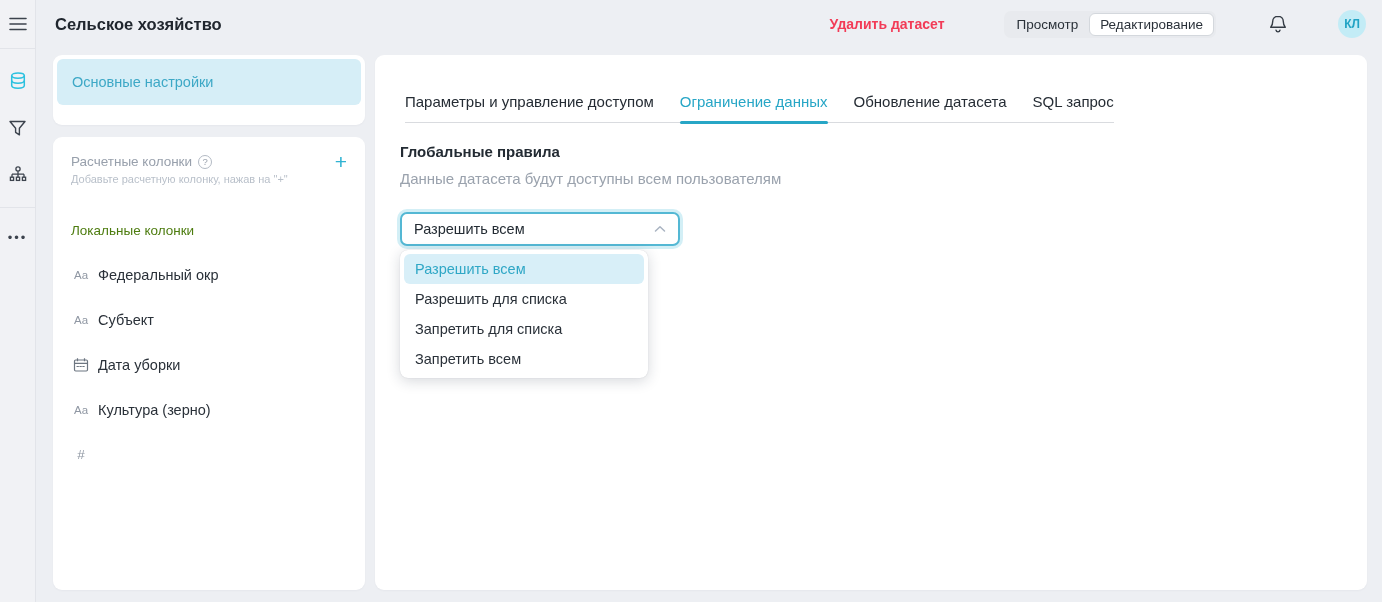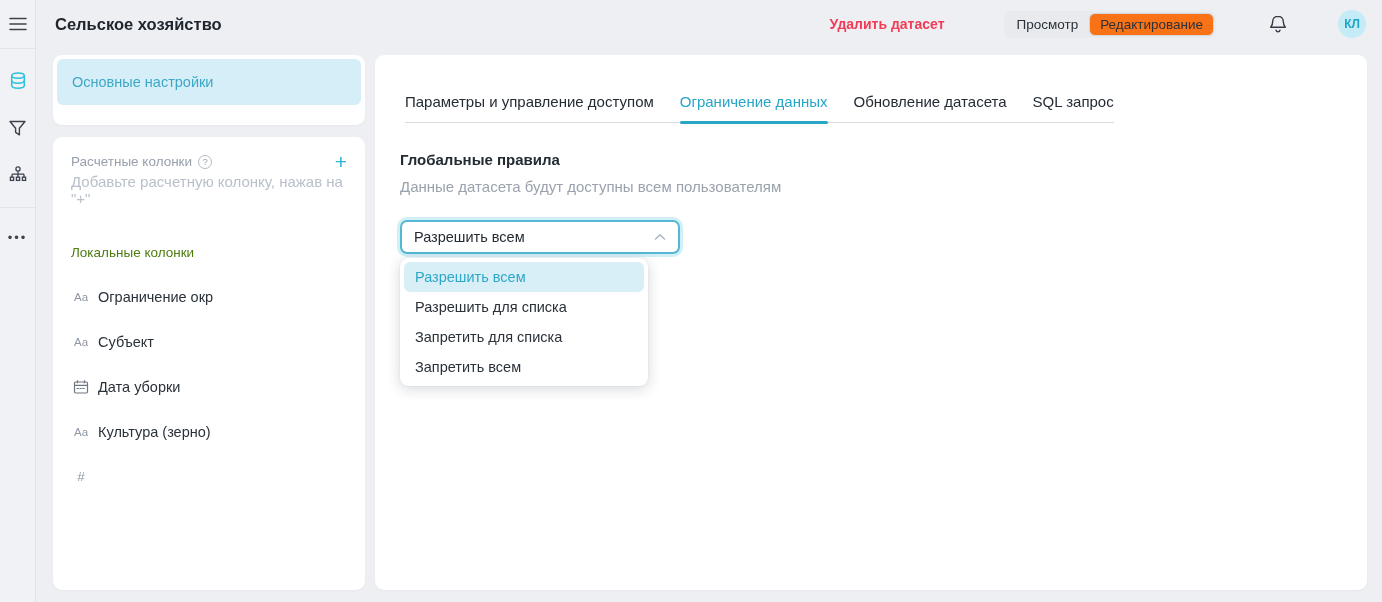--- a/index.html
+++ b/index.html
@@ -25,21 +25,21 @@
   
   .topbar {
     position:absolute; left:36px; right:0; top:0; height:48px;
     display:flex; align-items:center; padding:0 16px 0 19px;gap:37px;
   }
   .page-title { font-size:16.5px; font-weight:700; color:#20262e; }
   .topbar-spacer { flex:1; }
   .delete-link { color:#f23b57; font-size:14px; font-weight:600; margin-right:22px; cursor:pointer; }
   .segmented { background:#e8eaee; border-radius:7px; padding:2px; display:flex; align-items:center; font-size:13.5px; color:#2a3139; }
   .seg-btn { padding:4px 11px; border-radius:6px; cursor:pointer; white-space:nowrap; }
-  .seg-btn.active { background:#f97316; border:1px solid #d4d8dd; padding:3px 10px; }
+  .seg-btn.active { background:#ffffff; border:1px solid #d4d8dd; padding:3px 10px; }
   .bell { margin:0 14px 0 16px; cursor:pointer; display:flex; }
   .avatar {
     width:28px; height:28px; border-radius:50%; background:#c3ecf6;
     color:#21a3c4; font-size:12px; font-weight:700;
     display:flex; align-items:center; justify-content:center; cursor:pointer;
   }
   
   .content { position:absolute; top:48px; left:36px; right:0; bottom:0; display:flex; padding:7px 15px 12px 17px; gap:10px; }
   .card { background:#fff; border-radius:9px; box-shadow:0 1px 2px rgba(40,50,70,0.04); }
   .sidebar { width:312px; display:flex; flex-direction:column; gap:12px; flex:none; }
@@ -50,34 +50,34 @@
     color:#3da8c6; font-size:14.5px; cursor:pointer;
   }
   .columns-card { flex:1; padding:17px 18px; overflow:hidden; }
   .calc-header { display:flex; align-items:center; color:#98a0ac; font-size:13.5px; }
   .help-circle {
     width:14px; height:14px; border:1px solid #b3bac4; border-radius:50%;
     font-size:9.5px; color:#9aa2ad; display:inline-flex; align-items:center; justify-content:center;
     margin-left:6px; flex:none;
   }
   .plus-btn { margin-left:auto; color:#30b3d3; font-size:21px; line-height:14px; font-weight:400; cursor:pointer; }
-  .calc-hint { color:#b9c0ca; font-size:15px; margin-top:4px; }
+  .calc-hint { color:#b9c0ca; font-size:11px; margin-top:4px; }
   .local-cols-label { color:#4d7c0f; font-size:13.5px; margin-top:38px; }
   .col-item { display:flex; align-items:center; margin-top:29px; font-size:14.5px; color:#2a3139; cursor:pointer; }
   .col-icon { width:20px; flex:none; color:#8f97a3; font-size:11.5px; text-align:center; margin-right:7px; }
   .col-icon.num { font-size:13.5px; }
   .col-label { white-space:nowrap; overflow:hidden; }
   
   .main-card { flex:1; padding-top:38px; position:relative; overflow:hidden; }
   .tabs-row { margin-left:30px; display:flex; gap:26px; width:-moz-fit-content; width:fit-content; border-bottom:1px solid #d9dbdf; }
   .tab { font-size:15px; font-weight:500; color:#252c34; padding-bottom:12px; position:relative; cursor:pointer; white-space:nowrap; }
   .tab.active { color:#27a6c6; }
   .tab.active::after { content:""; position:absolute; left:0; right:0; bottom:-2px; height:3px; background:#27a6c6; border-radius:2px; }
   .content-row { display:flex; justify-content:space-between; align-items:flex-start; padding:0 59px 0 25px; margin-top:20px; }
-  .rules-title { font-size:15px; font-weight:700; color:#232b33; margin-top:8px; }
+  .rules-title { font-size:15px; font-weight:700; color:#232b33; margin-top:0; }
   .rules-subtitle { font-size:15px; color:#9aa2ad; margin-top:10px; }
   .select-wrap { position:relative; width:280px; margin-top:25px; }
   .select-control {
     height:34px; background:#fff; border:2px solid #54b8d4; border-radius:7px;
     box-shadow:0 0 0 3px rgba(96,198,224,0.28);
     display:flex; align-items:center; justify-content:space-between;
     padding:0 12px; font-size:14.5px; color:#232b33; cursor:pointer;
   }
   .dropdown {
     position:absolute; top:38px; left:0; width:248px; z-index:5;
@@ -162,21 +162,21 @@
       <div class="calc-header">
         <span>Расчетные колонки</span>
         <span class="help-circle">?</span>
         <span class="plus-btn">+</span>
       </div>
       <div class="calc-hint">Добавьте расчетную колонку, нажав на "+"</div>
       <div class="local-cols-label">Локальные колонки</div>
 
       <div class="col-item">
         <span class="col-icon">Аа</span>
-        <span class="col-label">Ограничение окр</span>
+        <span class="col-label">Федеральный окр</span>
       </div>
       <div class="col-item">
         <span class="col-icon">Аа</span>
         <span class="col-label">Субъект</span>
       </div>
       <div class="col-item">
         <span class="col-icon">
           <svg width="16" height="16" viewBox="0 0 16 16" fill="none" stroke="#6d7681" stroke-width="1.2" style="margin:0 auto;">
             <rect x="1.5" y="3" width="13" height="11" rx="1.2"></rect>
             <path d="M4.5 1.2v3M11.5 1.2v3M1.5 6.4h13"></path>

